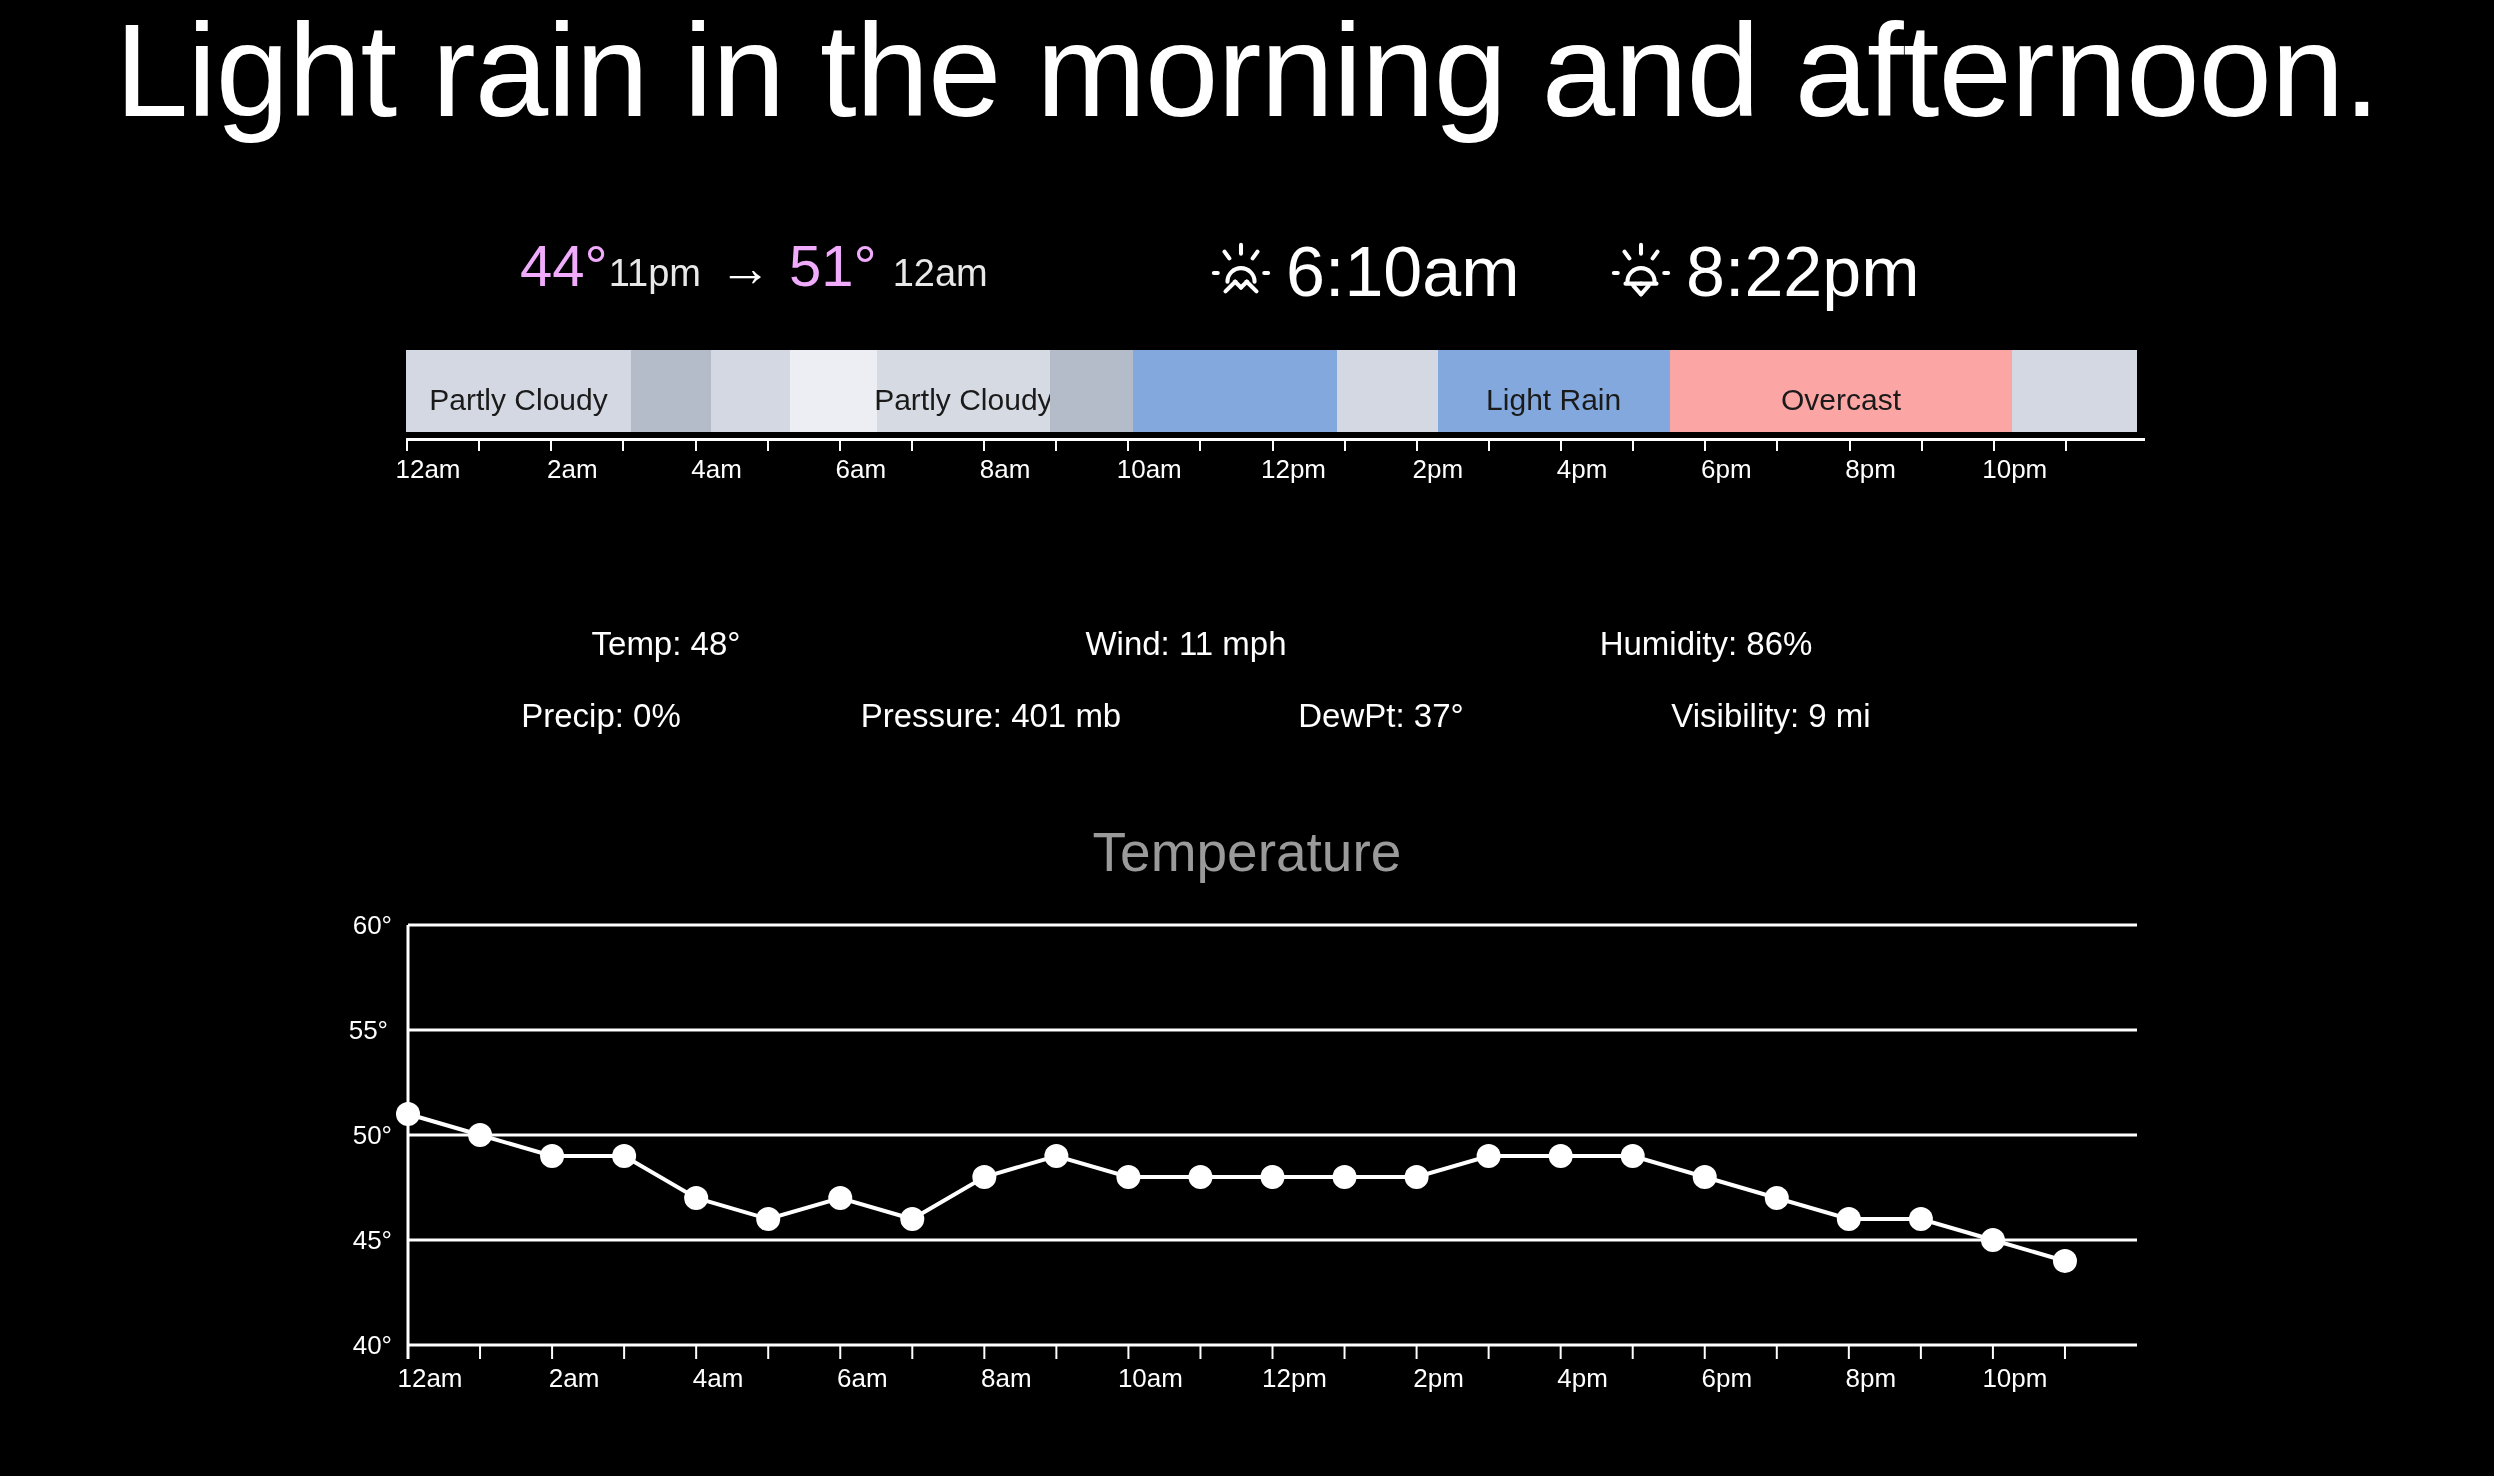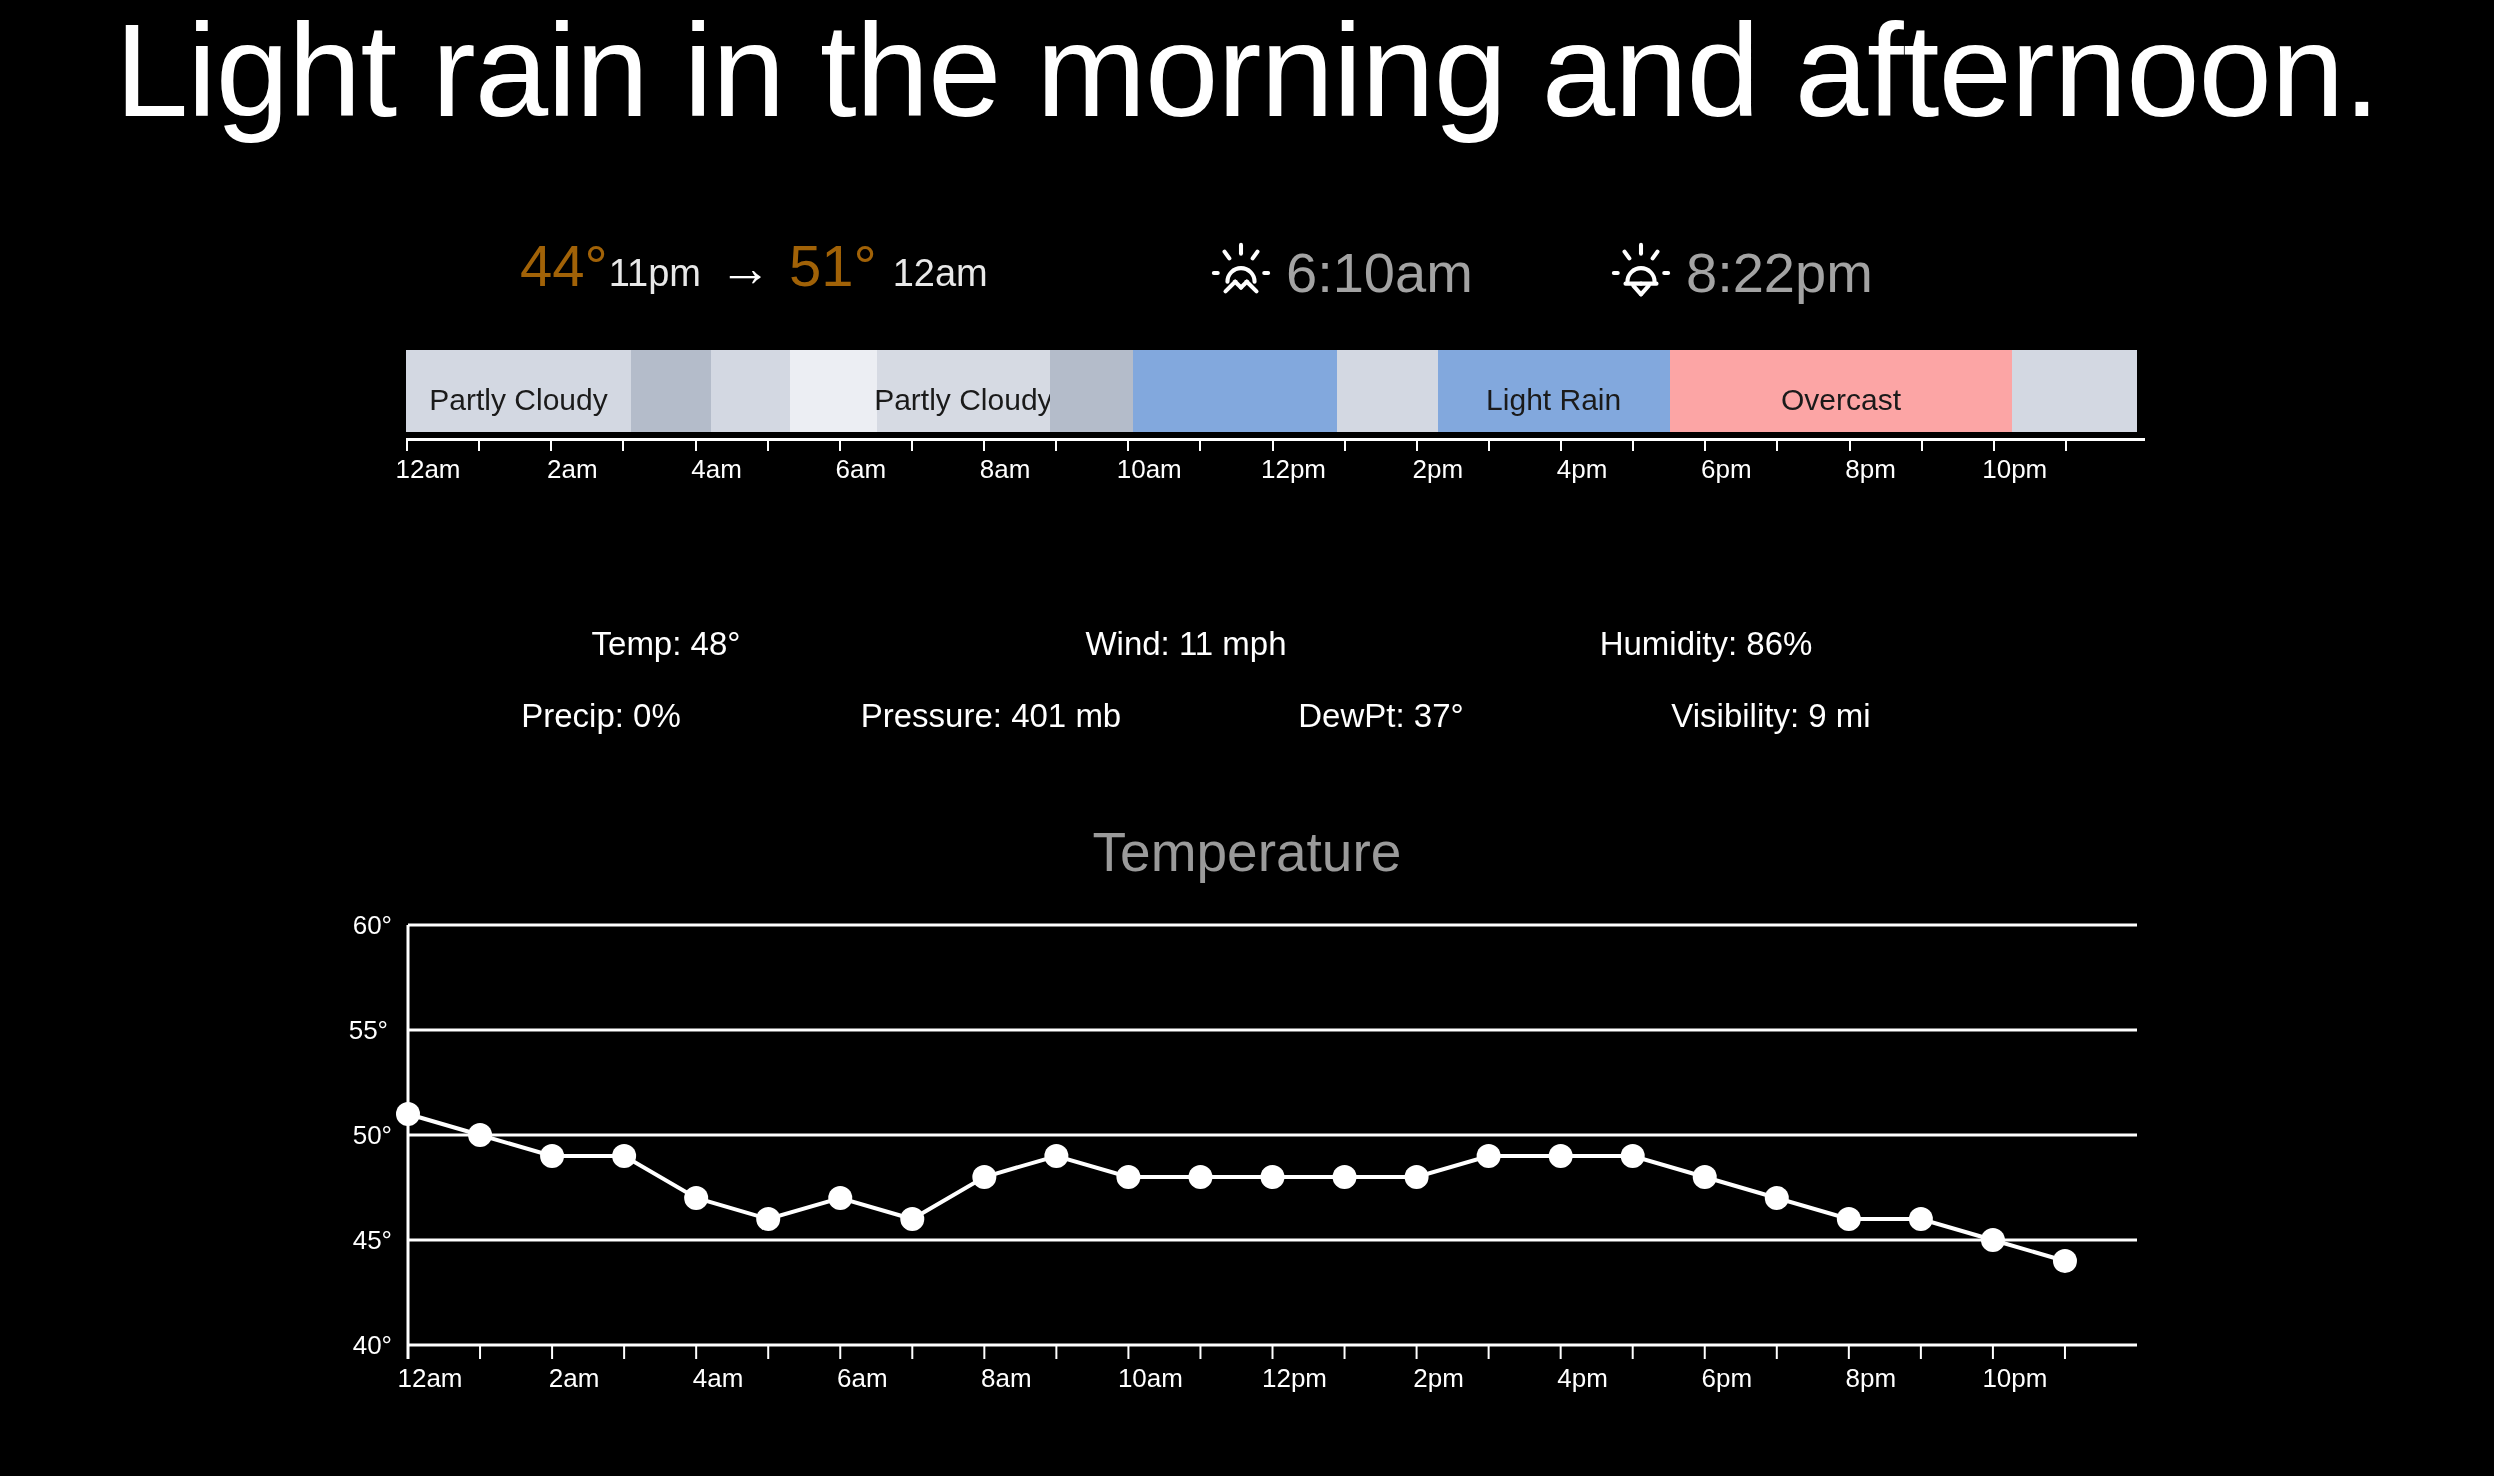--- a/index.html
+++ b/index.html
@@ -44,21 +44,21 @@
     left: 520px;
     top: 0;
     height: 80px;
     display: flex;
     align-items: baseline;
     white-space: nowrap;
   }
   .big-temp {
     font-size: 58px;
     font-weight: 300;
-    color: #a16207;
+    color: #f0abfc;
   }
   .small-time {
     font-size: 38px;
     font-weight: 300;
     color: #e8e8e8;
     margin-left: 1px;
   }
   .arrow {
     font-size: 52px;
     font-weight: 300;
@@ -80,23 +80,23 @@
   #sunrise-block { left: 1210px; }
   #sunset-block  { left: 1610px; }
 
   .sun-icon {
     width: 62px;
     height: 62px;
     margin-right: 14px;
     flex: none;
   }
   .sun-time {
-    font-size: 56px;
-    font-weight: 300;
-    color: #a3a3a3;
+    font-size: 70px;
+    font-weight: 300;
+    color: #ffffff;
   }
 
   
   #timeline-wrap {
     position: absolute;
     left: 406px;
     top: 350px;
     width: 1731px;
     height: 82px;
   }

